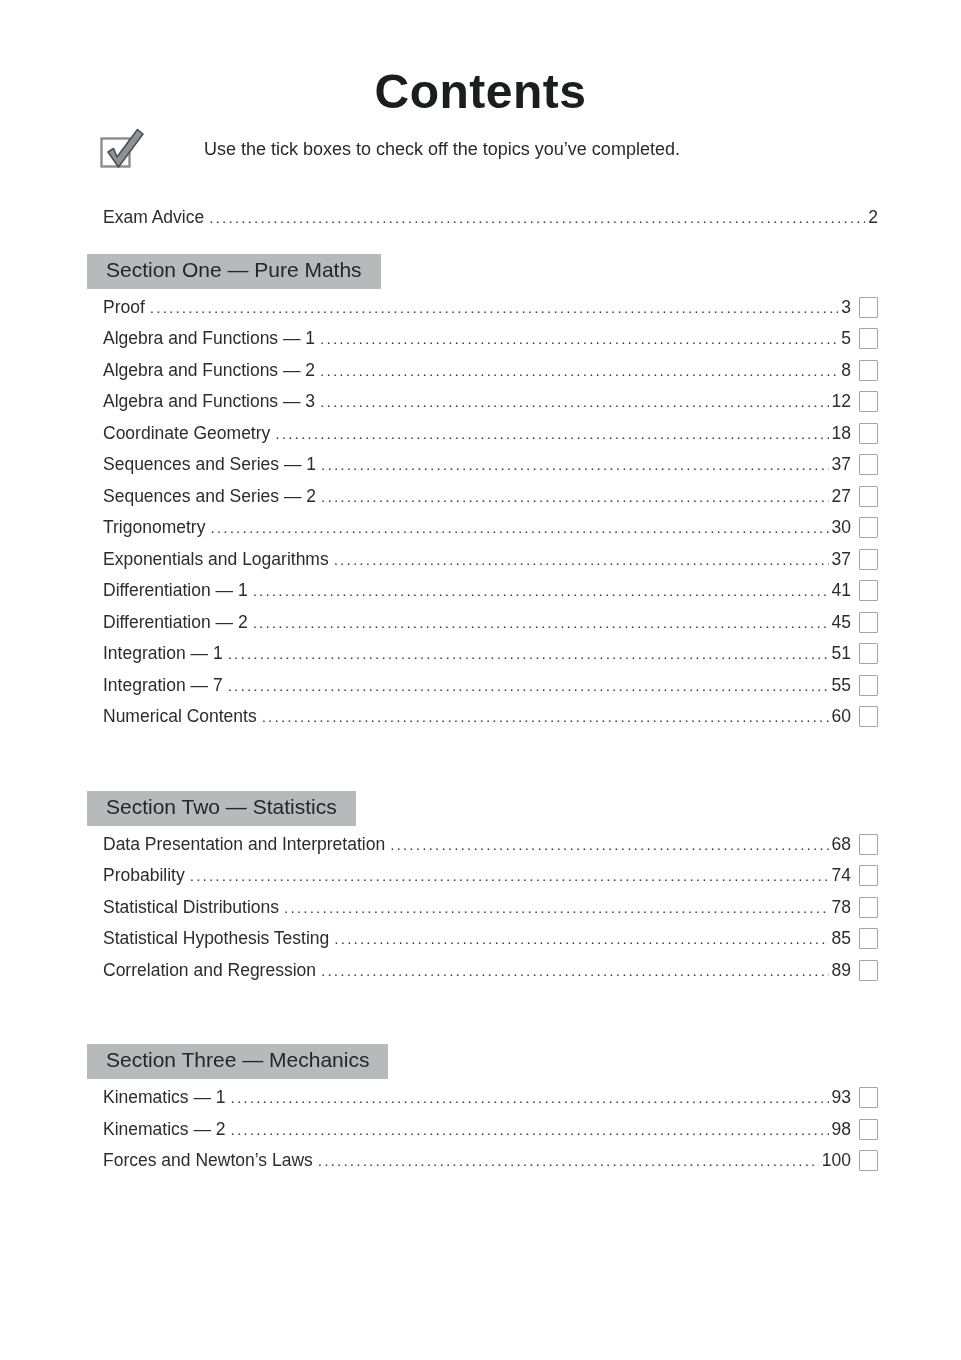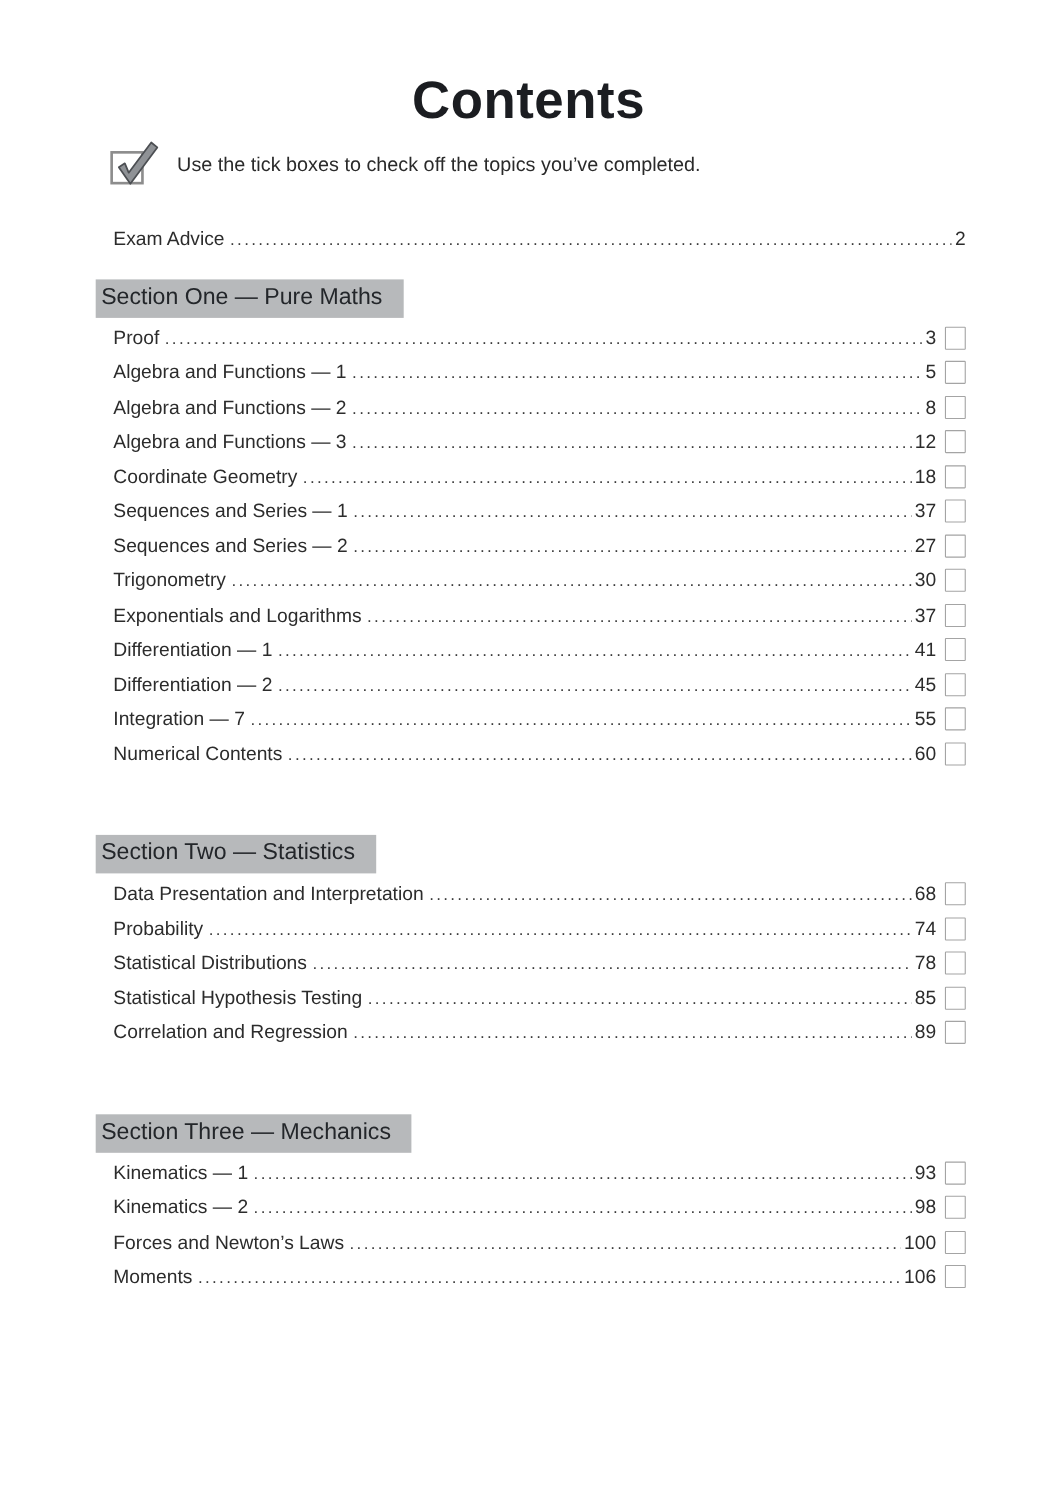--- a/index.html
+++ b/index.html
@@ -4,21 +4,21 @@
 <style>
   html,body { margin:0; padding:0; background:#ffffff; }
   .page {
     position:relative; width:961px; height:1172px; background:#ffffff;
     overflow:hidden; font-family:"Liberation Sans", sans-serif;
   }
   h1.title {
     margin:0; padding-top:64px; text-align:center;
     font-size:48px; font-weight:700; letter-spacing:0.5px; color:#1b1d21;
   }
-  .tip { display:flex; align-items:flex-start; margin:7px 0 0 100px; height:46px; }
+  .tip { display:flex; align-items:flex-start; margin:7px 0 0 100px; height:46px;gap:43px; }
   .tip svg { flex:0 0 auto; overflow:visible; }
   .tiptext { font-size:18px; color:#2a2a2a; margin:13px 0 0 15px; white-space:nowrap; }
   .tipbox-rect { fill:#ffffff; stroke:var(--tip-box-border,#8d8d8d); stroke-width:2.4; }
   .tickpath { fill:var(--tick-fill,#8f9296); stroke:var(--tick-outline,#4c4f53); stroke-width:1.6; stroke-linejoin:round; }
 
   .toc { margin:0 83px 0 103px; }
   .row {
     display:flex; align-items:flex-start; height:31.5px; line-height:31.5px;
     font-size:17.5px; color:var(--body-text,#2c2c2c);
   }
@@ -31,21 +31,21 @@
   }
   .pagenum { white-space:nowrap; }
   .box {
     flex:0 0 auto; align-self:center; width:17px; height:19px;
     border:1.4px solid var(--checkbox-border,#a4a4a4); border-radius:1px;
     background:#ffffff; margin-left:8px; cursor:pointer;
   }
   .section { margin-top:58px; }
   .section.first { margin-top:20px; }
   .heading {
-    display:inline-block; margin-left:-16px; padding:4px 19px 7px 5px;
+    display:inline-block; margin-left:-16px; padding:4px 19px 7px 19px;
     background:var(--heading-bg,#b7b9bb); color:var(--heading-text,#23262a);
     font-size:21px;
   }
   .entries { margin-top:3px; }
 </style>
 </head>
 <body>
 
 <div class="page">
 
@@ -126,20 +126,26 @@
             <span class="pagenum">41</span>
             <span class="box"></span>
           </div>
           <div class="row">
             <span class="label">Differentiation — 2</span>
             <span class="dots"></span>
             <span class="pagenum">45</span>
             <span class="box"></span>
           </div>
           <div class="row">
+            <span class="label">Integration — 1</span>
+            <span class="dots"></span>
+            <span class="pagenum">51</span>
+            <span class="box"></span>
+          </div>
+          <div class="row">
             <span class="label">Integration — 7</span>
             <span class="dots"></span>
             <span class="pagenum">55</span>
             <span class="box"></span>
           </div>
           <div class="row">
             <span class="label">Numerical Contents</span>
             <span class="dots"></span>
             <span class="pagenum">60</span>
             <span class="box"></span>

